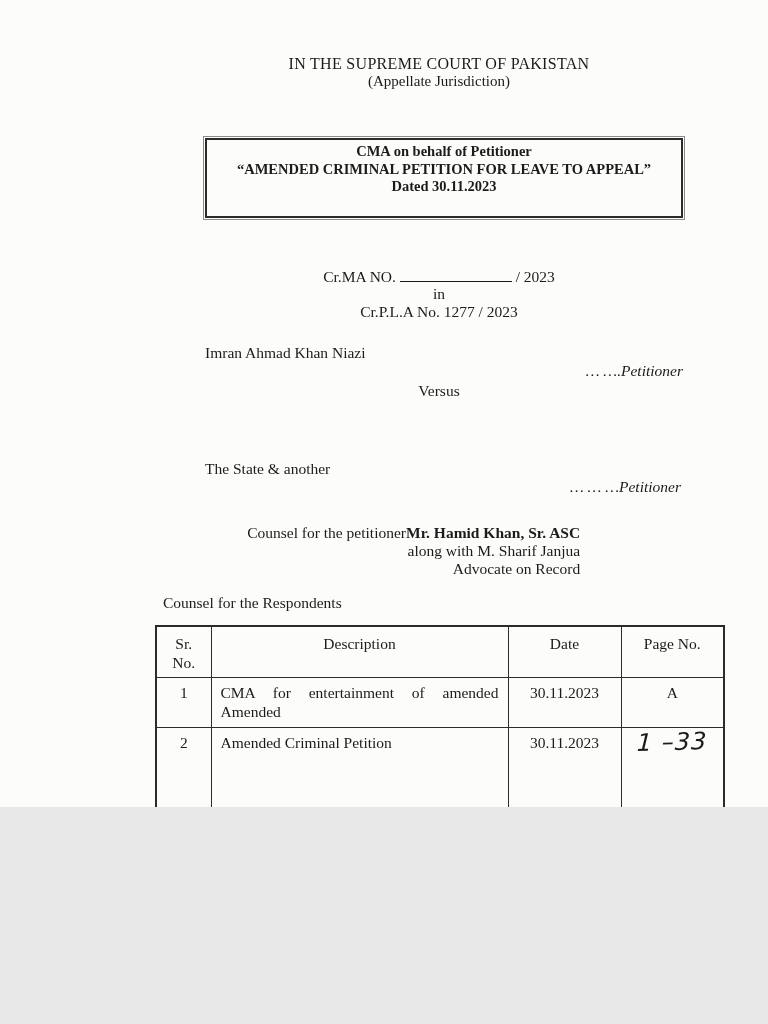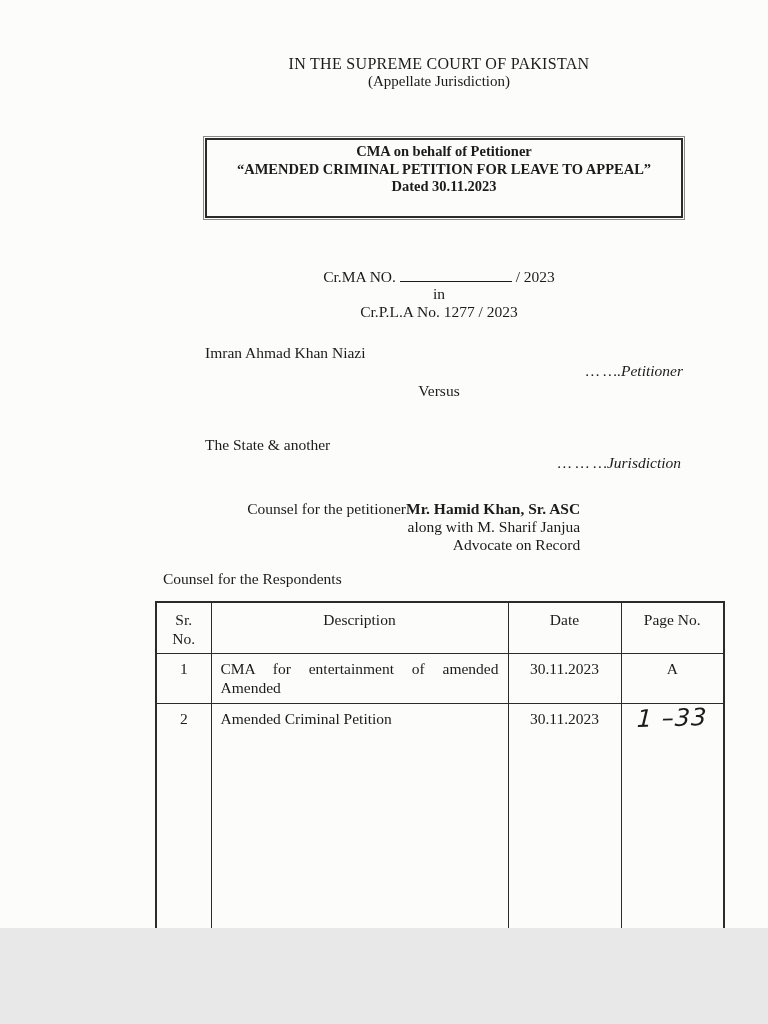--- a/index.html
+++ b/index.html
@@ -1,19 +1,19 @@
 <!DOCTYPE html>
 <html><head>
 <meta charset="utf-8">
 <style>
   * { margin:0; padding:0; box-sizing:border-box; }
   html,body { background:#e8e8e8; }
   .page {
     position:relative;
-    width:768px; height:928px;
+    width:768px; height:807px;
     margin:0 auto;
     background:#fcfcfa;
     color:#1b1b1b;
     font-family:"Liberation Serif", serif;
     font-size:15.5px;
     padding:55px 45px 0 155px;
     overflow:hidden;
   }
   .center { text-align:center; }
   .court-title { font-size:16px; letter-spacing:.3px; }
@@ -36,21 +36,21 @@
   .blank-line {
     display:inline-block;
     width:112px; height:13px;
     border-bottom:1.3px solid #1b1b1b;
     vertical-align:baseline;
   }
 
   .indent   { margin-left:50px; }
   .r-label  { text-align:right; margin-right:40px; font-style:italic; }
   .versus   { text-align:center; margin-top:2px; }
-  .respondent { margin-top:36px; }
+  .respondent { margin-top:60px; }
 
   .counsel-row { display:flex; margin:28px 0 0 4px;text-align:right; }
   .counsel-row .c-label { width:247px; flex:none; }
   .counsel-value { line-height:18px; }
   .bold { font-weight:bold; }
 
   .counsel-resp { margin:16px 0 0 8px; }
 
   .index-title {
     margin-top:20px; text-align:center;
@@ -115,21 +115,21 @@
     </div>
     <div>in</div>
     <div>Cr.P.L.A No. 1277 / 2023</div>
   </div>
 
   <div class="indent" style="margin-top:24px;">Imran Ahmad Khan Niazi</div>
   <div class="r-label">… ….Petitioner</div>
   <div class="versus">Versus</div>
 
   <div class="indent respondent">The State &amp; another</div>
-  <div class="r-label" style="margin-right:42px;">… … …Jurisdiction</div>
+  <div class="r-label" style="margin-right:42px;">… … …Petitioner</div>
 
   <div class="counsel-row">
     <div class="c-label">Counsel for the petitioner</div>
     <div class="counsel-value">
       <div class="bold">Mr. Hamid Khan, Sr. ASC</div>
       <div>along with M. Sharif Janjua</div>
       <div>Advocate on Record</div>
     </div>
   </div>
 

